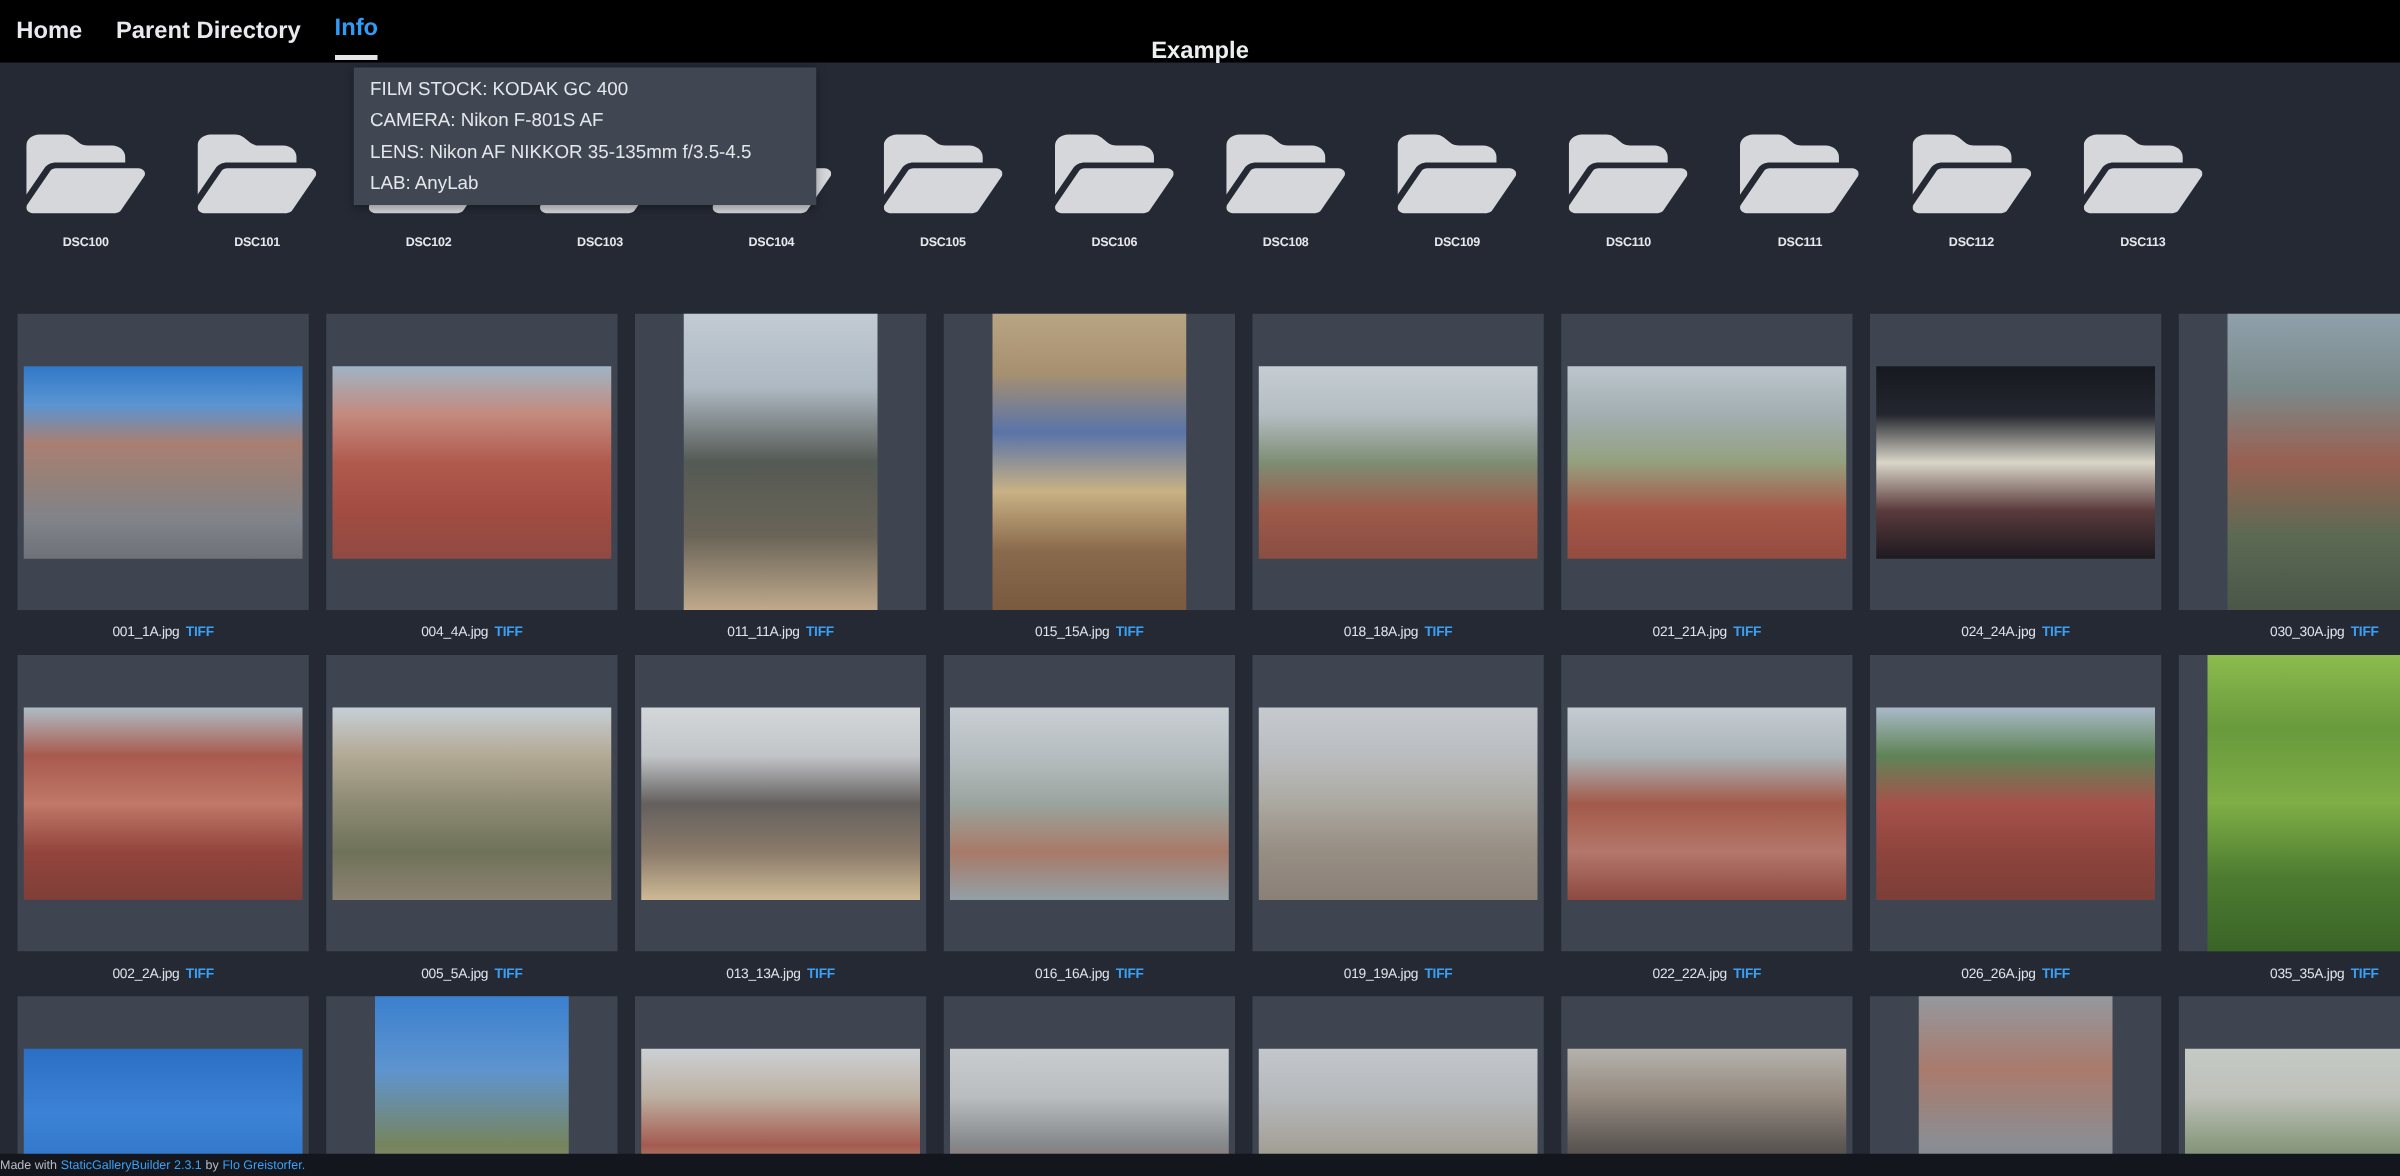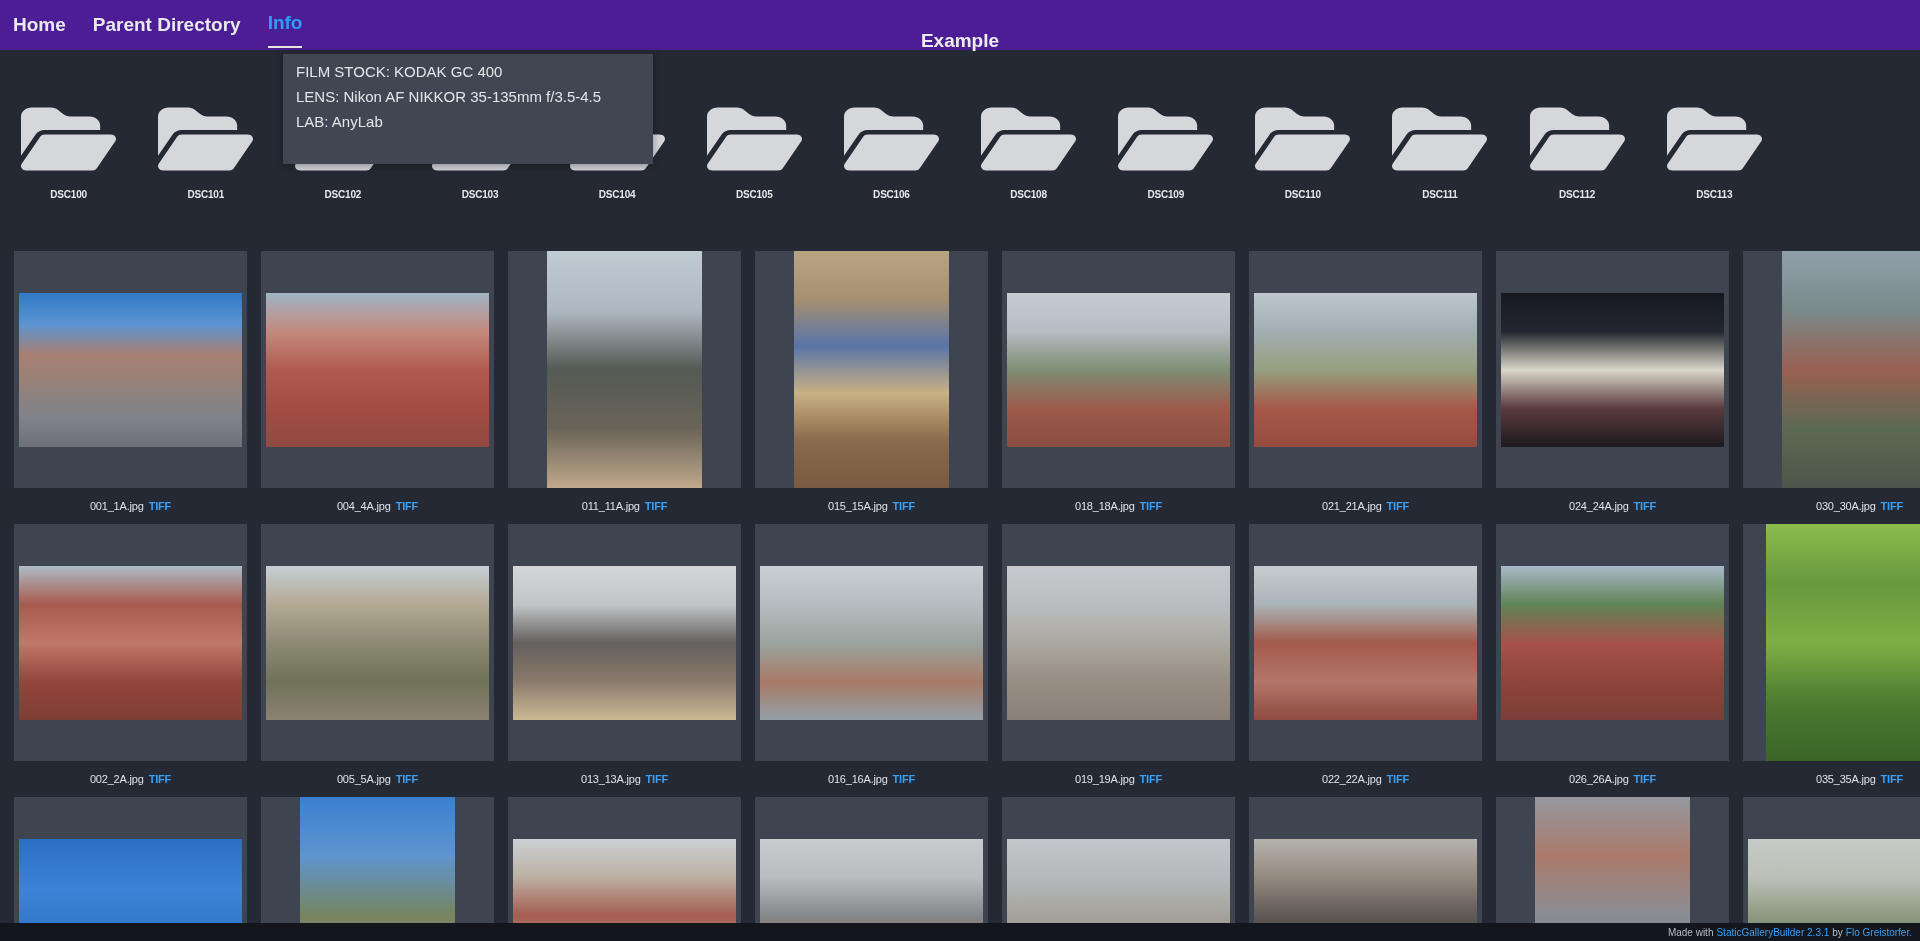--- a/index.html
+++ b/index.html
@@ -8,36 +8,36 @@
     position:relative;
     background:#242934;
     font-family:"Liberation Sans", sans-serif;
     color:#e8eaed;
   }
 
   
   nav.topnav {
     position:relative;
     height:50px;
-    background:#4c1d95;
+    background:#000000;
     display:flex;
     align-items:center;
     gap:27px;
     padding-left:13px;
   }
   nav.topnav a {
     font-size:19px;
     font-weight:bold;
     color:#e8eaed;
     text-decoration:none;
     line-height:50px;
   }
   nav.topnav a.active {
     color:#2e9df7;
-    border-bottom:2px solid #e5e5e5;
+    border-bottom:4px solid #e5e5e5;
     line-height:42px;
     height:46px;
   }
   .nav-title {
     position:absolute;
     left:50%; top:16px;
     transform:translateX(-50%);
     font-size:19px;
     font-weight:bold;
     line-height:50px;
@@ -118,41 +118,41 @@
   .cell-label .tiff  { color:#3aa0f5; text-decoration:none; font-weight:bold; }
 
   
   footer {
     position:absolute;
     left:0; bottom:0;
     width:100%; height:18px;
     background:#13161c;
     display:flex;
     align-items:center;
-    justify-content:flex-end;
     gap:3px;
     padding-right:8px;
     font-size:10px;
     z-index:30;
   }
   footer span { color:#b8bcc4; }
   footer a { color:#3aa0f5; text-decoration:none; }
 </style>
 </head>
 <body>
 
 <nav class="topnav">
   <a href="#">Home</a>
   <a href="#">Parent Directory</a>
   <a href="#" class="active">Info</a>
   <div class="nav-title">Example</div>
 </nav>
 
 <div class="tooltip">
   <div>FILM STOCK: KODAK GC 400</div>
+  <div>CAMERA: Nikon F-801S AF</div>
   <div>LENS: Nikon AF NIKKOR 35-135mm f/3.5-4.5</div>
   <div>LAB: AnyLab</div>
 </div>
 
 <div class="folders" id="folders">
   <div class="folder">
     <svg class="folder-icon" viewBox="0 0 576 512" preserveAspectRatio="none">
       <path d="M88.7 223.8L0 375.8V96C0 60.7 28.7 32 64 32H181.5c17 0 33.3 6.7 45.3 18.7l26.5 26.5c12 12 28.3 18.7 45.3 18.7H416c35.3 0 64 28.7 64 64v32H144c-22.8 0-43.8 12.1-55.3 31.8zm27.6 16.1C122.1 230 132.6 224 144 224H544c11.5 0 22 6.1 27.7 16.1s5.7 22.2-.1 32.1l-112 192C453.9 474 443.4 480 432 480H32c-11.5 0-22-6.1-27.7-16.1s-5.7-22.2 .1-32.1l112-192z"></path>
     </svg>
     <div class="folder-label">DSC100</div>

